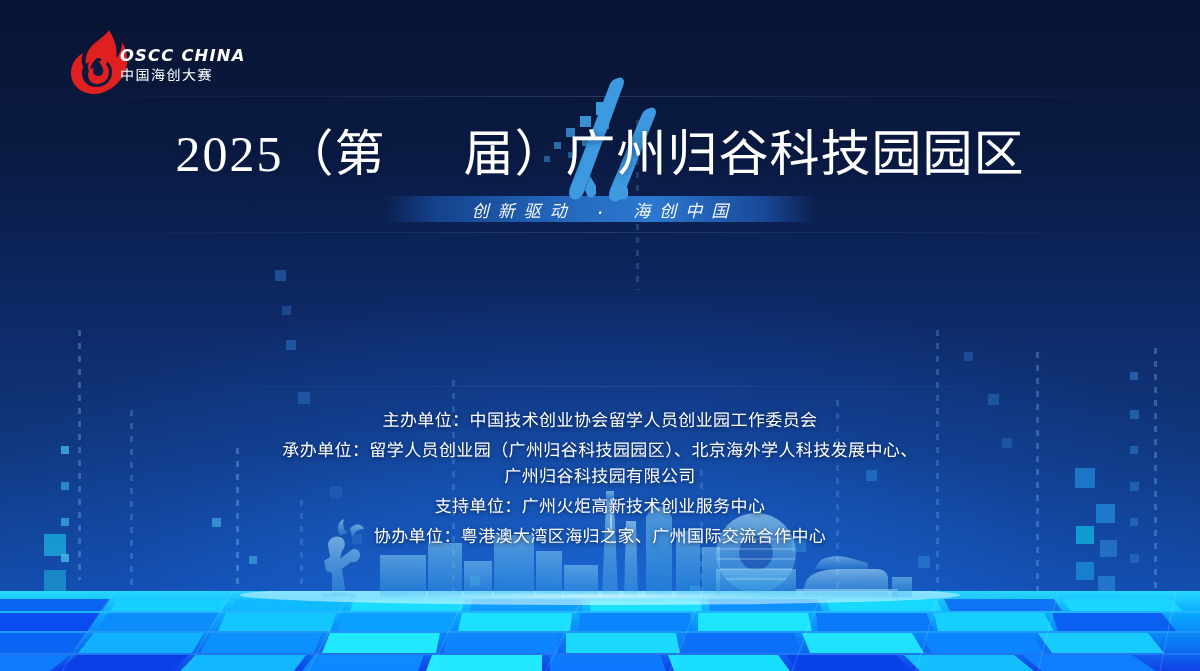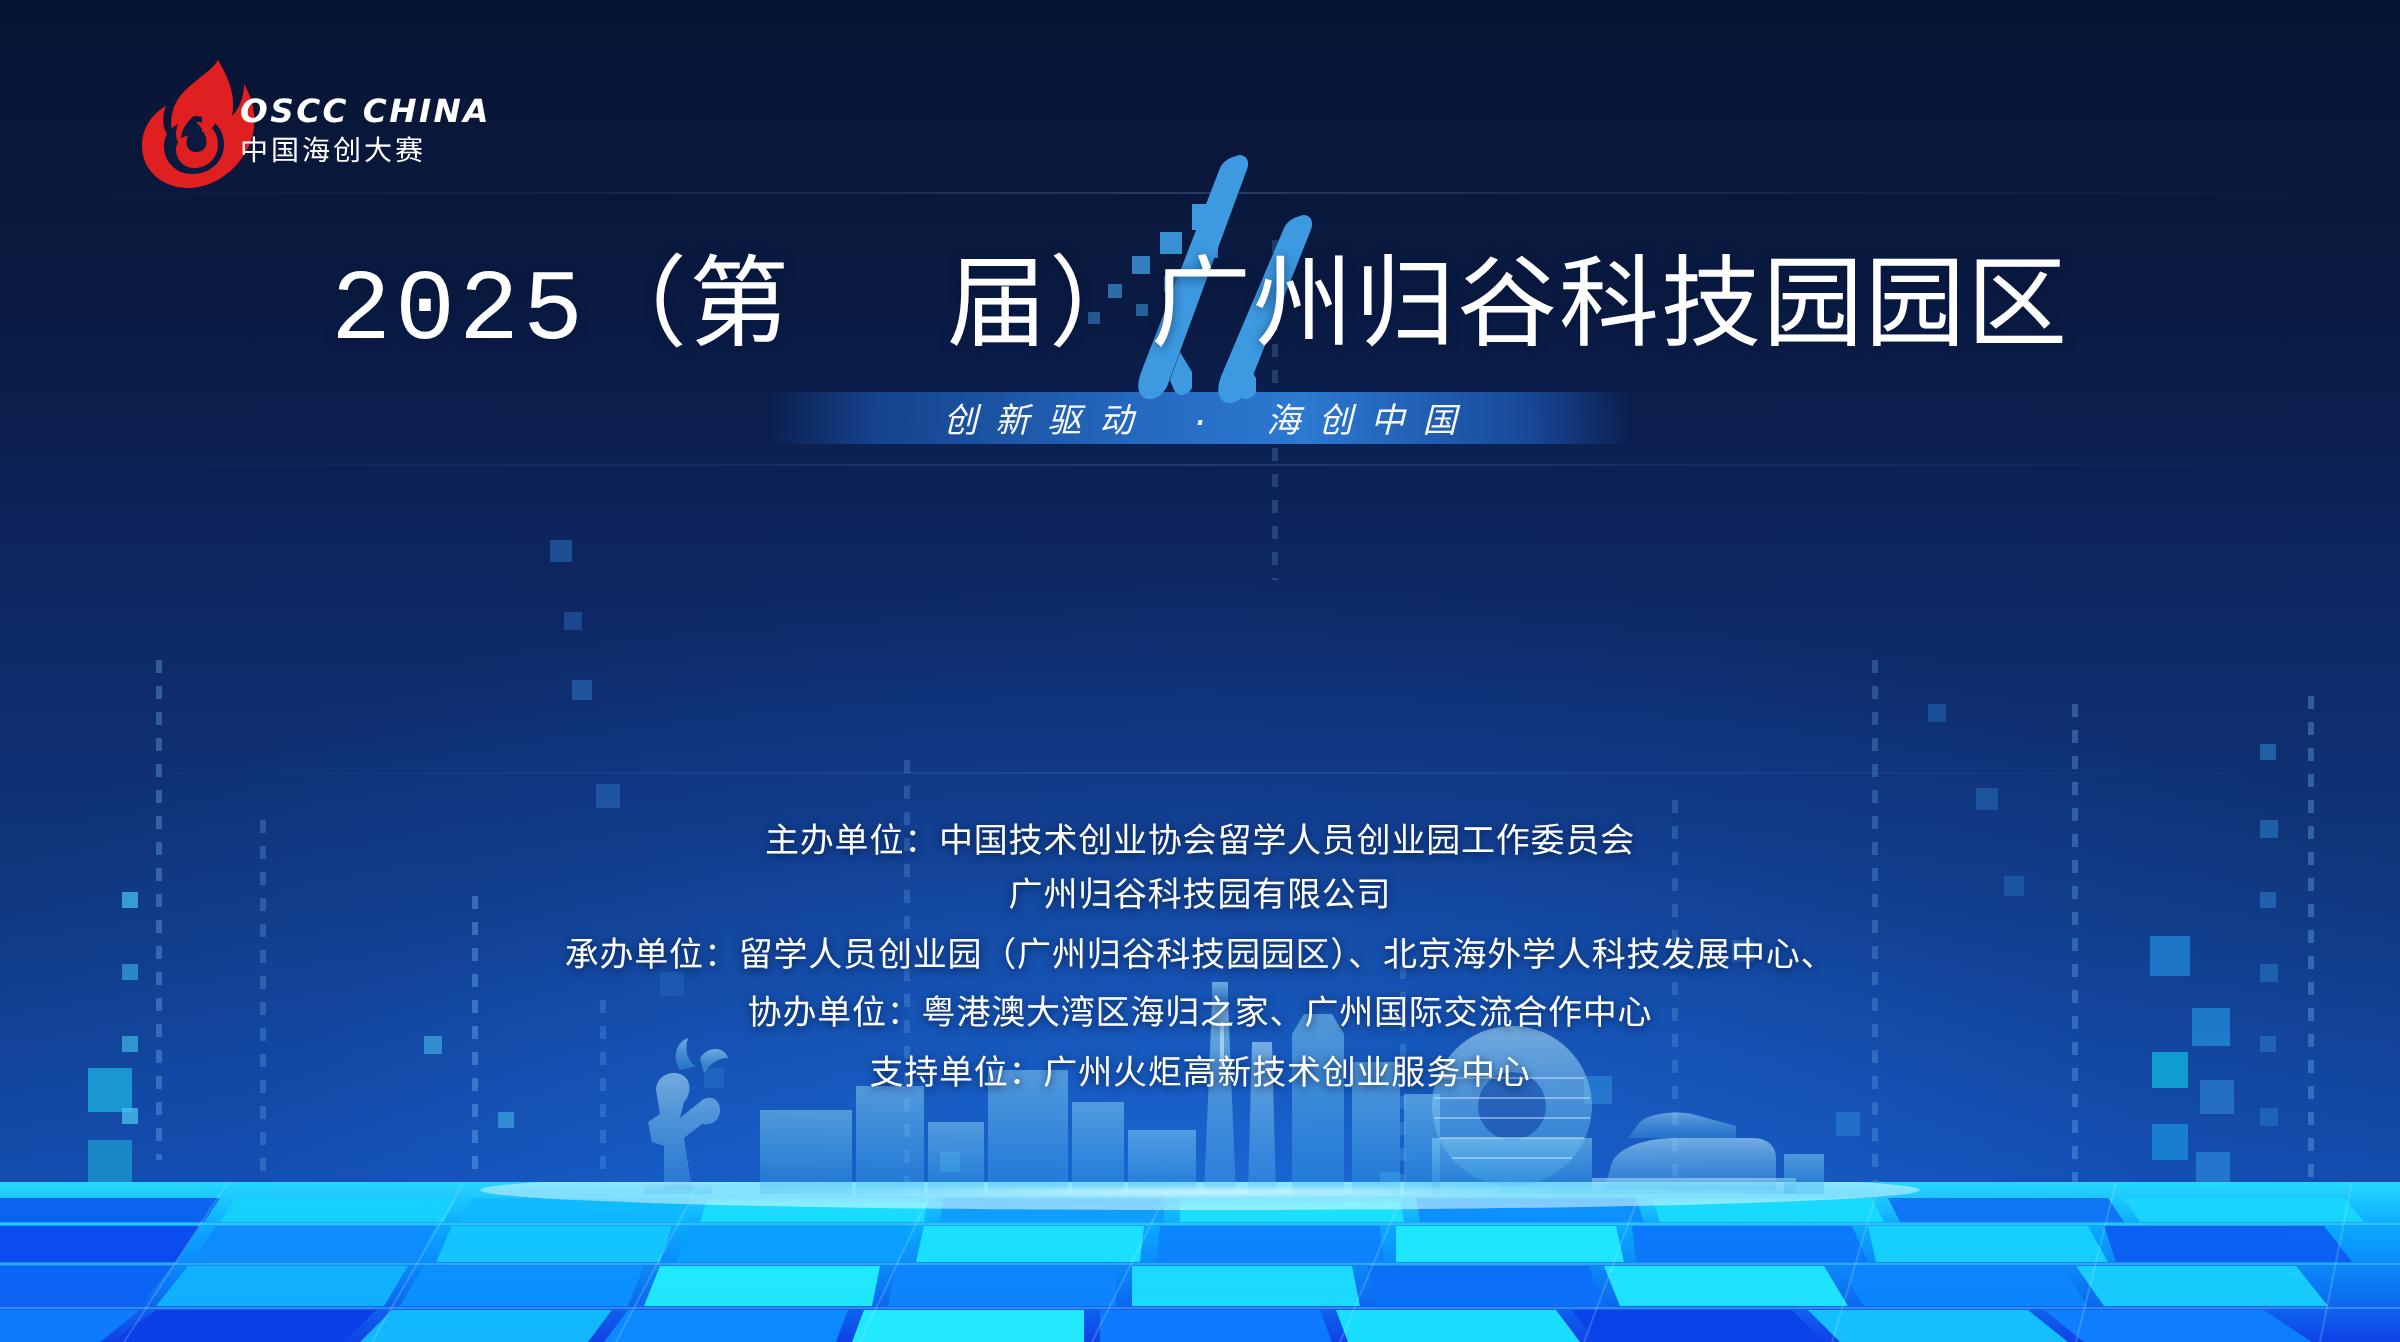--- a/index.html
+++ b/index.html
@@ -111,21 +111,21 @@
     z-index: 3;
     font-size: 50px;
     font-weight: 400;
     color: #ffffff;
     letter-spacing: 1px;
     line-height: 1;
     white-space: nowrap;
     text-shadow: 0 1px 6px rgba(0,20,60,0.55);
   }
   .main-title .year {
-    font-family: Liberation Mono, monospace;
+    font-family: Liberation Serif, serif;
     letter-spacing: 2px;
   }
   .main-title .gap {
     display: inline-block;
     width: 78px;
   }
 
   .slash-art {
     position: absolute;
     left: 50%;
@@ -350,24 +350,24 @@
     </div>
 
     <div class="slogan-bar">
       <div class="slogan">创新驱动 · 海创中国</div>
     </div>
 
   </div>
 
   <div class="credits">
     <div class="credit-line">主办单位：中国技术创业协会留学人员创业园工作委员会</div>
+    <div class="credit-line tight">承办单位：留学人员创业园（广州归谷科技园园区）、北京海外学人科技发展中心、</div>
     <div class="credit-line cont">广州归谷科技园有限公司</div>
-    <div class="credit-line tight">承办单位：留学人员创业园（广州归谷科技园园区）、北京海外学人科技发展中心、</div>
+    <div class="credit-line">支持单位：广州火炬高新技术创业服务中心</div>
     <div class="credit-line">协办单位：粤港澳大湾区海归之家、广州国际交流合作中心</div>
-    <div class="credit-line">支持单位：广州火炬高新技术创业服务中心</div>
   </div>
 
   <svg class="city" viewBox="0 0 640 120">
     <defs>
       <linearGradient id="bld" x1="0" y1="0" x2="0" y2="1">
         <stop offset="0%" stop-color="#8fd9f7" stop-opacity="0.50"></stop>
         <stop offset="55%" stop-color="#5cc0ef" stop-opacity="0.42"></stop>
         <stop offset="100%" stop-color="#33a8e8" stop-opacity="0.30"></stop>
       </linearGradient>
       <linearGradient id="bld2" x1="0" y1="0" x2="0" y2="1">

